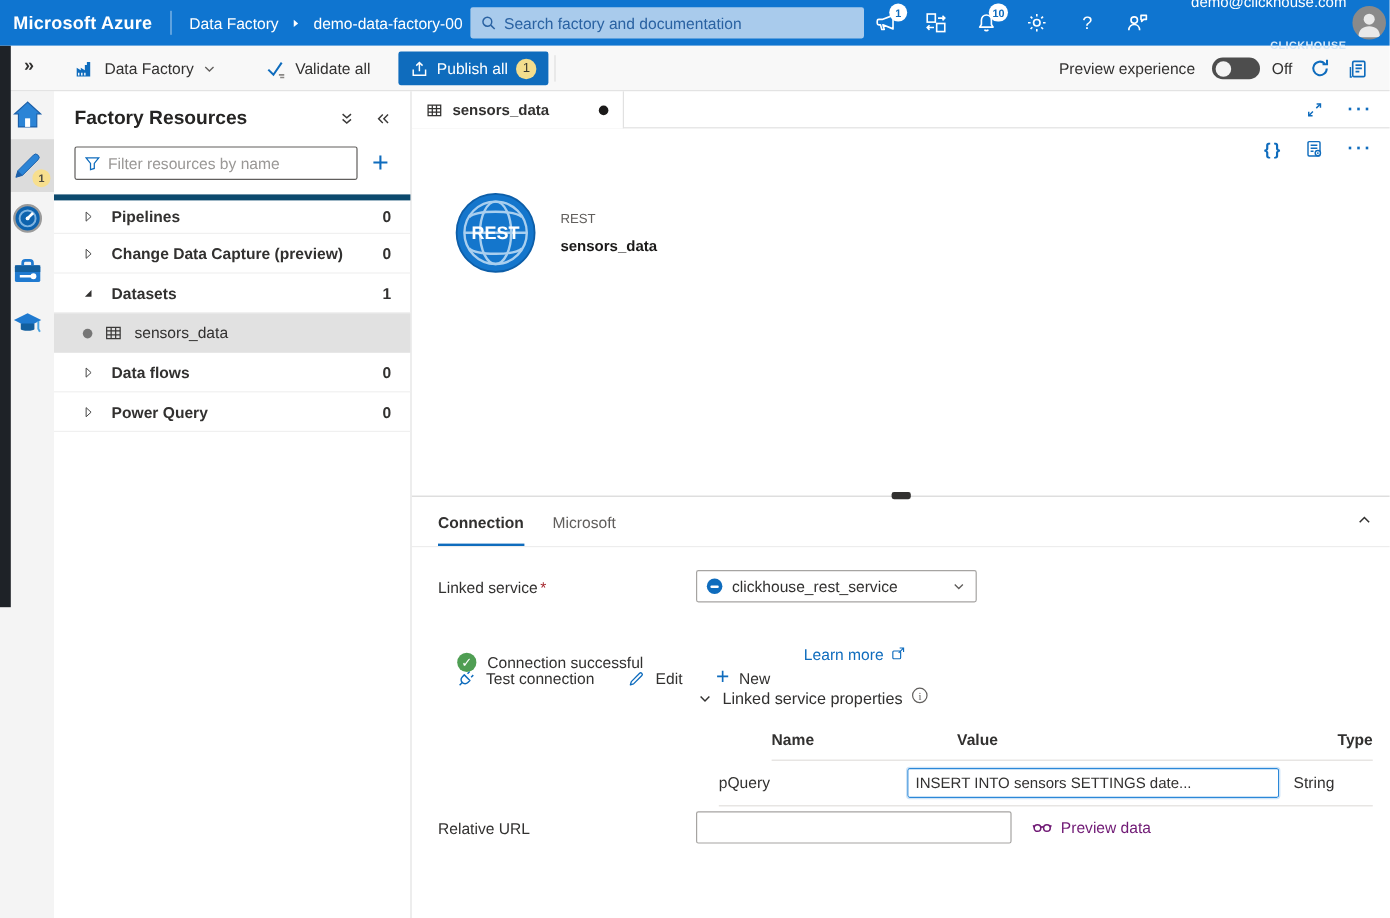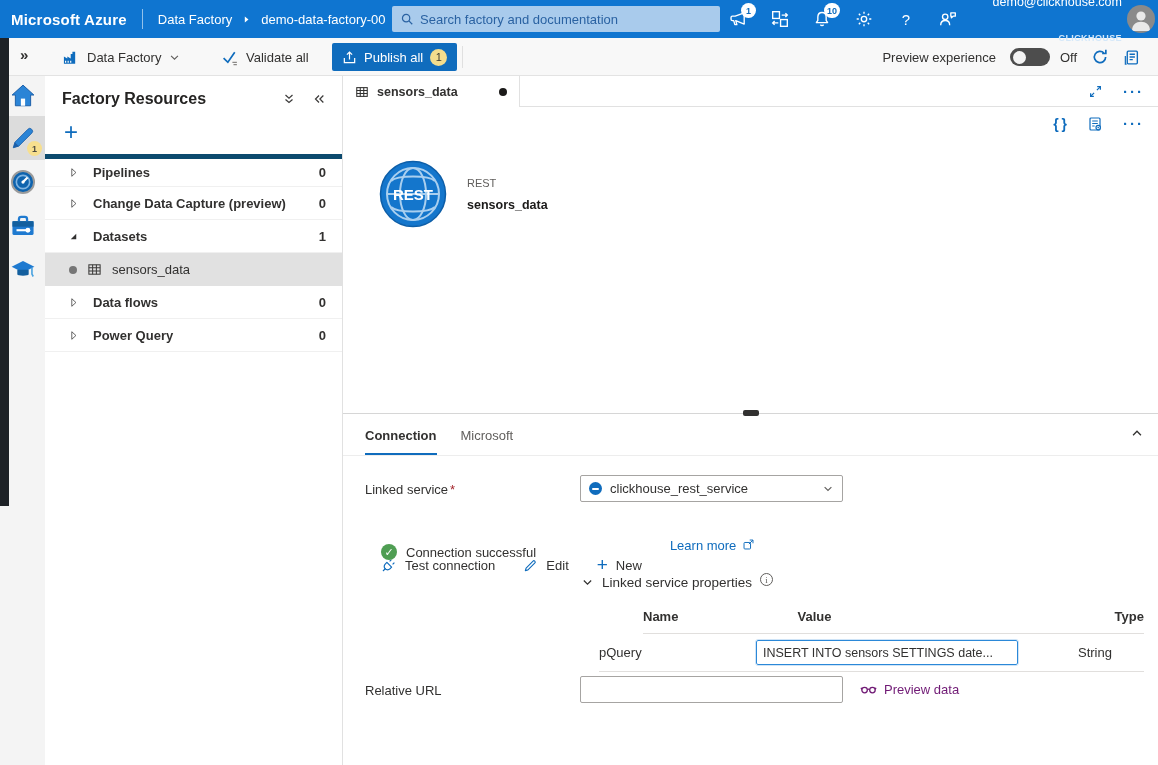--- a/index.html
+++ b/index.html
@@ -82,39 +82,39 @@
   
   #panel { position:absolute; left:343px; top:413px; width:815px; height:352px; background:#fff; border-top:1px solid #d6d6d6; }
   .grip { position:absolute; left:50%; top:-4px; width:16px; height:6px; background:#323130; border-radius:2px; transform:translateX(-50%); cursor:row-resize; z-index:3; }
   .ptabs { position:relative; height:42px; border-bottom:1px solid #ededed; display:flex; align-items:flex-end; gap:24px; padding-left:22px; }
   .ptab { font-size:13px; padding-bottom:12px; cursor:pointer; color:#605e5c; position:relative; }
   .ptab.active { font-weight:700; color:#323130; }
   .ptab.active::after { content:""; position:absolute; left:0; right:0; bottom:0; height:2px; background:#0f6cbd; }
   .panel-collapse { position:absolute; right:14px; top:12px; color:#323130; cursor:pointer; }
   .frm-label { position:absolute; left:22px; font-size:13px; color:#323130; }
   .req { color:#a4262c; margin-left:2px; }
-  .ls-select { position:absolute; left:237px; top:61px; width:263px; height:27px; border:1px solid #a6a4a2; border-radius:2px; display:flex; align-items:center; gap:8px; padding:0 8px; cursor:pointer; background:#fff; }
+  .ls-select { position:absolute; left:237px; top:61px; width:234px; height:27px; border:1px solid #a6a4a2; border-radius:2px; display:flex; align-items:center; gap:8px; padding:0 8px; cursor:pointer; background:#fff; }
   .ls-dot { width:13px; height:13px; border-radius:50%; background:#0f6cbd; display:flex; align-items:center; justify-content:center; }
   .ls-dot::after { content:""; width:7px; height:2px; background:#fff; border-radius:1px; }
   .ls-value { flex:1; font-size:13px; color:#323130; }
   .actions { position:absolute; left:38px; top:103px; display:flex; align-items:center; gap:0; }
   .action { display:flex; align-items:center; gap:8px; font-size:13px; color:#323130; cursor:pointer; margin-right:28px;margin-top:40px; }
   .action .aic { color:#0f6cbd; }
   .learn { color:#0f6cbd; display:flex; align-items:flex-start; gap:6px; font-size:13px; cursor:pointer; }
   .status { position:absolute; left:38px; top:130px; display:flex; align-items:center; gap:9px; font-size:13px; color:#323130; }
   .chk { width:16px; height:16px; border-radius:50%; background:#4f9e53; color:#fff; font-size:11px; display:flex; align-items:center; justify-content:center; }
   .props-head { position:absolute; left:238px; top:161px; display:flex; align-items:center; gap:8px; font-size:13.5px; color:#323130; cursor:pointer; }
   .info-ic { width:13px; height:13px; border:1px solid #605e5c; border-radius:50%; font-size:9px; color:#605e5c; display:flex; align-items:center; justify-content:center; font-family:"Liberation Serif", serif; margin-top:-6px; }
   .props-table { position:absolute; left:256px; top:186px; width:545px; font-size:13px; color:#323130; }
   .pt-row { display:flex; align-items:center; height:38px; border-bottom:1px solid #e1dfdd; }
   .pt-row.hdr { height:34px; font-weight:700;margin-left:44px; }
   .pt-c1 { width:157px; }
   .pt-c2 { width:322px; }
   .pt-c3 { flex:1; }
-  .pquery-input { width:262px; height:25px; border:1px solid #2b88d8; border-radius:2px; outline:1px solid #cfe4f7; font-size:12.5px; color:#323130; padding:0 6px; font-family:inherit; }
+  .pquery-input { width:310px; height:25px; border:1px solid #2b88d8; border-radius:2px; outline:1px solid #cfe4f7; font-size:12.5px; color:#323130; padding:0 6px; font-family:inherit; }
   .rel-input { position:absolute; left:237px; top:262px; width:263px; height:27px; border:1px solid #a6a4a2; border-radius:2px; font-size:13px; padding:0 8px; font-family:inherit; color:#323130; outline:none; }
   .preview-btn { position:absolute; left:517px; top:267px; display:flex; align-items:center; gap:7px; font-size:13px; color:#701a75; cursor:default; }
 </style>
 </head>
 <body>
 
 <div id="topbar">
   <div class="brand">Microsoft Azure</div>
   <div class="tb-divider"></div>
   <div class="crumb">
@@ -289,20 +289,26 @@
       </span>
       <span class="ico">
         <svg width="14" height="14" viewBox="0 0 16 16" fill="none" stroke="currentColor" stroke-width="1.4">
             <polyline points="8,4 4,8 8,12"></polyline>
             <polyline points="13,4 9,8 13,12"></polyline>
           </svg>
       </span>
     </span>
   </div>
   <div class="filter-row">
+    <div class="filter-box">
+      <svg width="14" height="14" viewBox="0 0 16 16" fill="none" stroke="#0f6cbd" stroke-width="1.2">
+          <path d="M2 3 H14 L9.8 8.2 V13 L6.2 14.2 V8.2 Z"></path>
+        </svg>
+      <input placeholder="Filter resources by name" style="">
+    </div>
     <span class="add-btn">+</span>
   </div>
   <div class="tree">
     <div class="tree-row">
       <span class="ico exp">
           <svg width="11" height="11" viewBox="0 0 16 16" fill="none" stroke="#444" stroke-width="1.2">
             <path d="M5.5 2.5 L11.5 8 L5.5 13.5 Z"></path>
           </svg>
         </span>
       <span class="lbl">Pipelines</span>

